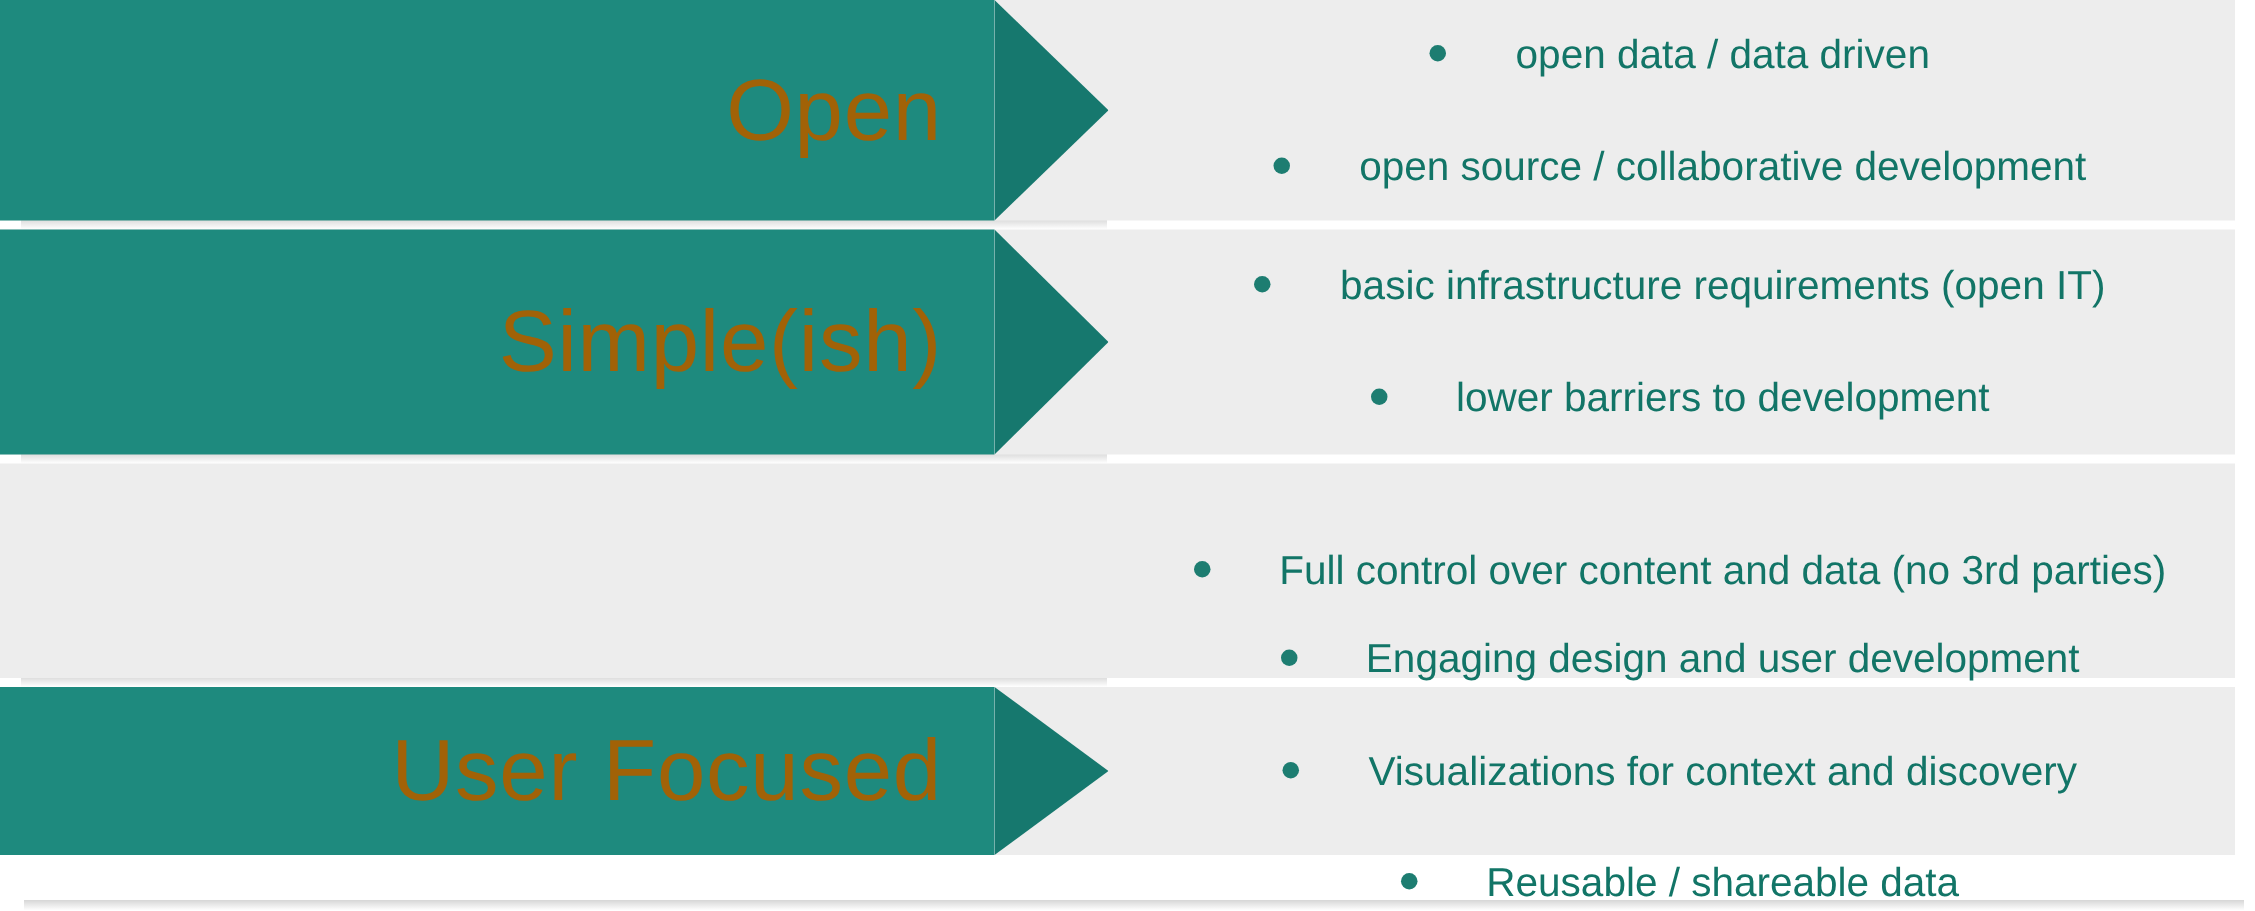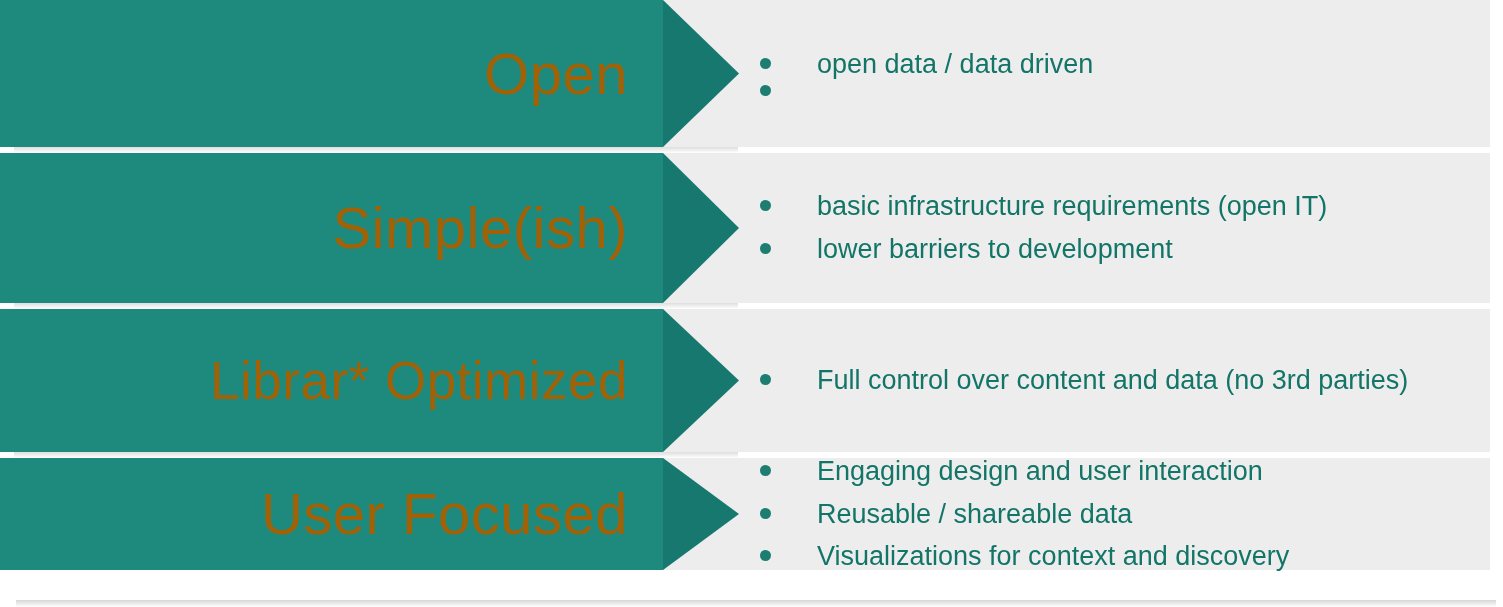--- a/index.html
+++ b/index.html
@@ -90,21 +90,22 @@
     top: 0;
     width: 720px;
     height: 100%;
     display: flex;
     flex-direction: column;
     justify-content: center;
   }
   .bullet-row {
     display: flex;
     align-items: baseline;
-    margin: 4px 0;
+    margin: 20px 0;
+    justify-content: center;
   }
   .bullet-dot {
     flex: 0 0 auto;
     width: 11px;
     height: 11px;
     border-radius: 50%;
     background: #1d7d71;
     margin-right: 46px;
     position: relative;
     top: -4px;
@@ -146,20 +147,21 @@
       <div class="chev-head"></div>
       <div class="chev-label">Open</div>
     </div>
     <div class="bullets">
       <div class="bullet-row">
         <span class="bullet-dot"></span>
         <span class="bullet-text">open data / data driven</span>
       </div>
       <div class="bullet-row">
         <span class="bullet-dot"></span>
+        <span class="bullet-text">open source / collaborative development</span>
       </div>
     </div>
   </div>
   <div class="chev-shadow" style="top:147px;"></div>
 
   <div class="band" style="top:153px; height:150px;">
     <div class="panel"></div>
     <div class="chevron">
       <div class="chev-body"></div>
       <div class="chev-head"></div>
@@ -173,51 +175,46 @@
       <div class="bullet-row">
         <span class="bullet-dot"></span>
         <span class="bullet-text">lower barriers to development</span>
       </div>
     </div>
   </div>
   <div class="chev-shadow" style="top:303px;"></div>
 
   <div class="band" style="top:309px; height:143px;">
     <div class="panel"></div>
-    <div class="chevron">
-      <div class="chev-body"></div>
-      <div class="chev-head"></div>
-      <div class="chev-label shrink">Librar* Optimized</div>
-    </div>
     <div class="bullets">
       <div class="bullet-row">
         <span class="bullet-dot"></span>
         <span class="bullet-text">Full control over content and data (no 3rd parties)</span>
       </div>
     </div>
   </div>
   <div class="chev-shadow" style="top:452px;"></div>
 
   <div class="band" style="top:458px; height:112px;">
     <div class="panel"></div>
     <div class="chevron">
       <div class="chev-body"></div>
       <div class="chev-head"></div>
       <div class="chev-label">User Focused</div>
     </div>
     <div class="bullets">
       <div class="bullet-row">
         <span class="bullet-dot"></span>
-        <span class="bullet-text">Engaging design and user interaction</span>
+        <span class="bullet-text">Engaging design and user development</span>
+      </div>
+      <div class="bullet-row">
+        <span class="bullet-dot"></span>
+        <span class="bullet-text">Visualizations for context and discovery</span>
       </div>
       <div class="bullet-row">
         <span class="bullet-dot"></span>
         <span class="bullet-text">Reusable / shareable data</span>
-      </div>
-      <div class="bullet-row">
-        <span class="bullet-dot"></span>
-        <span class="bullet-text">Visualizations for context and discovery</span>
       </div>
     </div>
   </div>
 
   <div class="base-shadow"></div>
 </div>
 
 </body></html>

